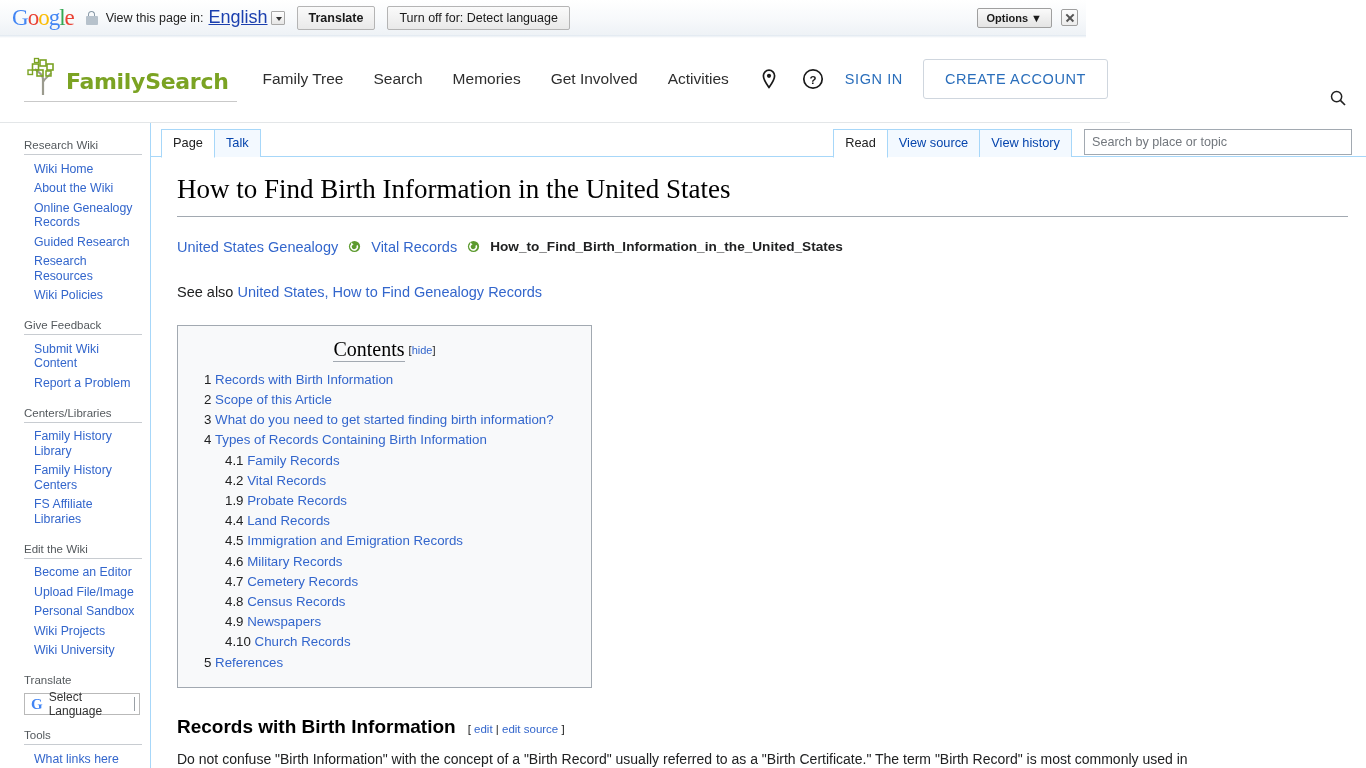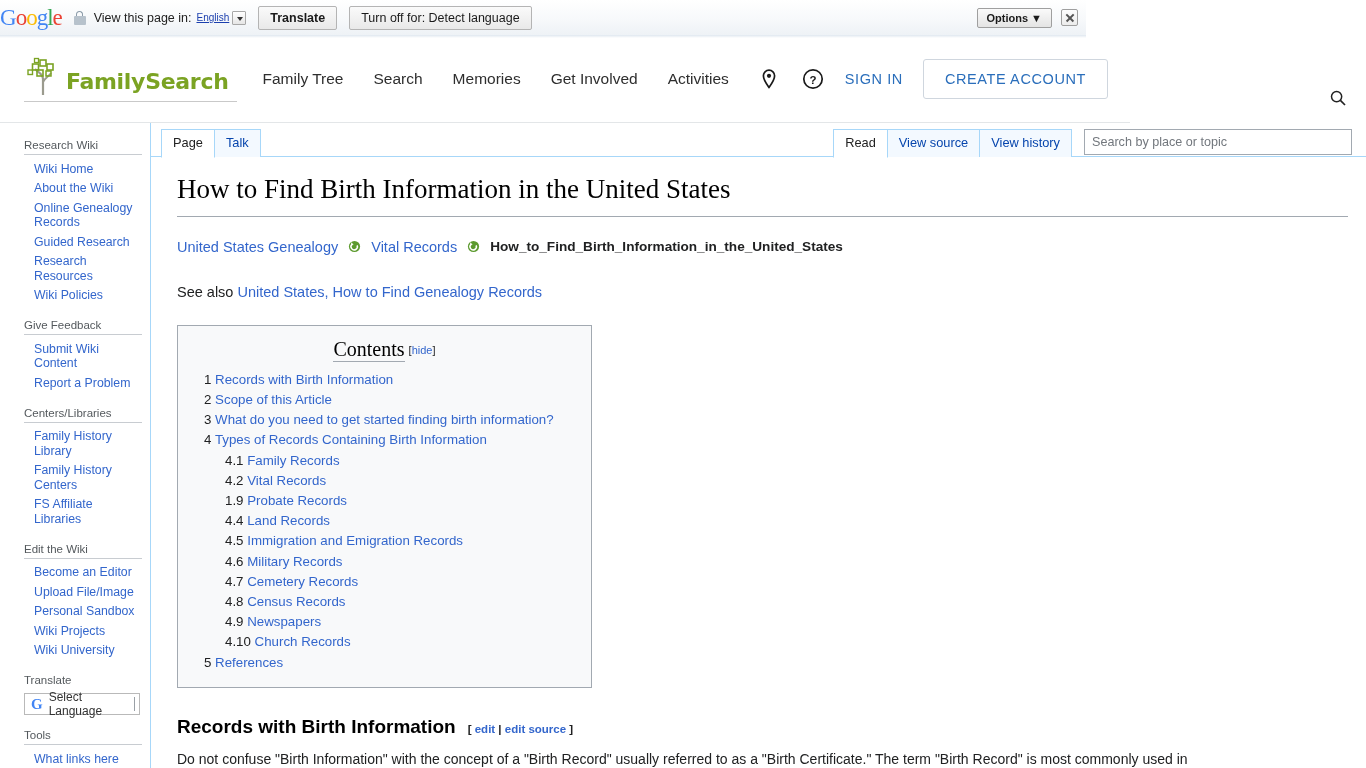--- a/index.html
+++ b/index.html
@@ -13,37 +13,37 @@
 
   
   #translate-bar {
     position: relative;
     height: 36px;
     width: 1086px;
     background: linear-gradient(to bottom, #ffffff 0%, #f7f9fb 55%, #eef2f6 100%);
     border-bottom: 1px solid #b6c4d2;
     display: flex;
     align-items: center;
-    padding: 0 8px 0 0;
+    padding: 0 8px 0 12px;
     justify-content: space-between;
   }
   #translate-bar::after{
     content:"";
     position:absolute; left:0; right:0; bottom:-3px; height:3px;
     background: linear-gradient(to bottom,#dfe7ef,#ffffff);
   }
   .g-logo { font-size: 23px; letter-spacing: -1px; font-family: "Liberation Serif", serif; line-height: 1; margin-right: 12px; }
   .g-logo span { font-weight: normal; }
   .gl-b1 { color:#4285F4; } .gl-r { color:#EA4335; } .gl-y { color:#FBBC05; }
   .gl-b2 { color:#4285F4; } .gl-g { color:#34A853; } .gl-r2 { color:#EA4335; }
   .lock-icon { width:12px; height:14px; margin-right:8px; position:relative; display:inline-block; }
   .lock-icon .shackle { position:absolute; left:2.5px; top:0; width:7px; height:6px; border:1.6px solid #8a9aa8; border-bottom:none; border-radius:4px 4px 0 0; }
   .lock-icon .body { position:absolute; left:0; top:5px; width:12px; height:9px; background:#b7c2cc; border-radius:1px; }
   .tr-label { font-size: 12.5px; color:#222; margin-right:5px; }
-  .tr-lang { font-size:10px; color:#1b3fae; text-decoration:underline; cursor:pointer; }
+  .tr-lang { font-size:18px; color:#1b3fae; text-decoration:underline; cursor:pointer; }
   .tr-langsel {
     display:inline-block; width:14px; height:14px; margin-left:3px; vertical-align:-2px;
     background: linear-gradient(to bottom,#ffffff,#e6e6e6);
     border:1px solid #a8a8a8; border-radius:1px; position:relative;
   }
   .tr-langsel::after{ content:""; position:absolute; left:4px; top:5px; border-left:3px solid transparent; border-right:3px solid transparent; border-top:4px solid #333; }
   .g-btn {
     font-size:12.5px; color:#1a1a1a; padding:4px 11px; margin-left:12px;
     background: linear-gradient(to bottom,#fafafa,#e9e9e9);
     border:1px solid #b4b4b4; border-radius:2px; cursor:pointer; white-space:nowrap;
@@ -156,21 +156,21 @@
   .toc-row a { color:#3366cc; text-decoration:none; cursor:pointer; }
   .toc-l1 { padding-left:10px; }
   .toc-l2 { padding-left:31px; }
 
   
   #section-1 { margin:28px 0 0 0; }
   #sec1-head {
     font-family:"Liberation Sans", sans-serif; font-size:19px; font-weight:bold; color:#000;
     margin:0; display:flex; align-items:baseline;
   }
-  .edit-links { font-size:11.5px; font-weight:bold; color:#202122; margin-left:12px; }
+  .edit-links { font-size:11.5px; font-weight:normal; color:#202122; margin-left:12px; }
   .edit-links a { color:#3366cc; text-decoration:none; cursor:pointer; }
   #sec1-para { font-size:14px; line-height:20px; color:#202122; margin:11px 0 0 0; }
 </style>
 </head>
 <body>
 
 <div id="translate-bar">
   <div class="g-logo">
     <span class="gl-b1">G</span><span class="gl-r">o</span><span class="gl-y">o</span><span class="gl-b2">g</span><span class="gl-g">l</span><span class="gl-r2">e</span>
   </div>

